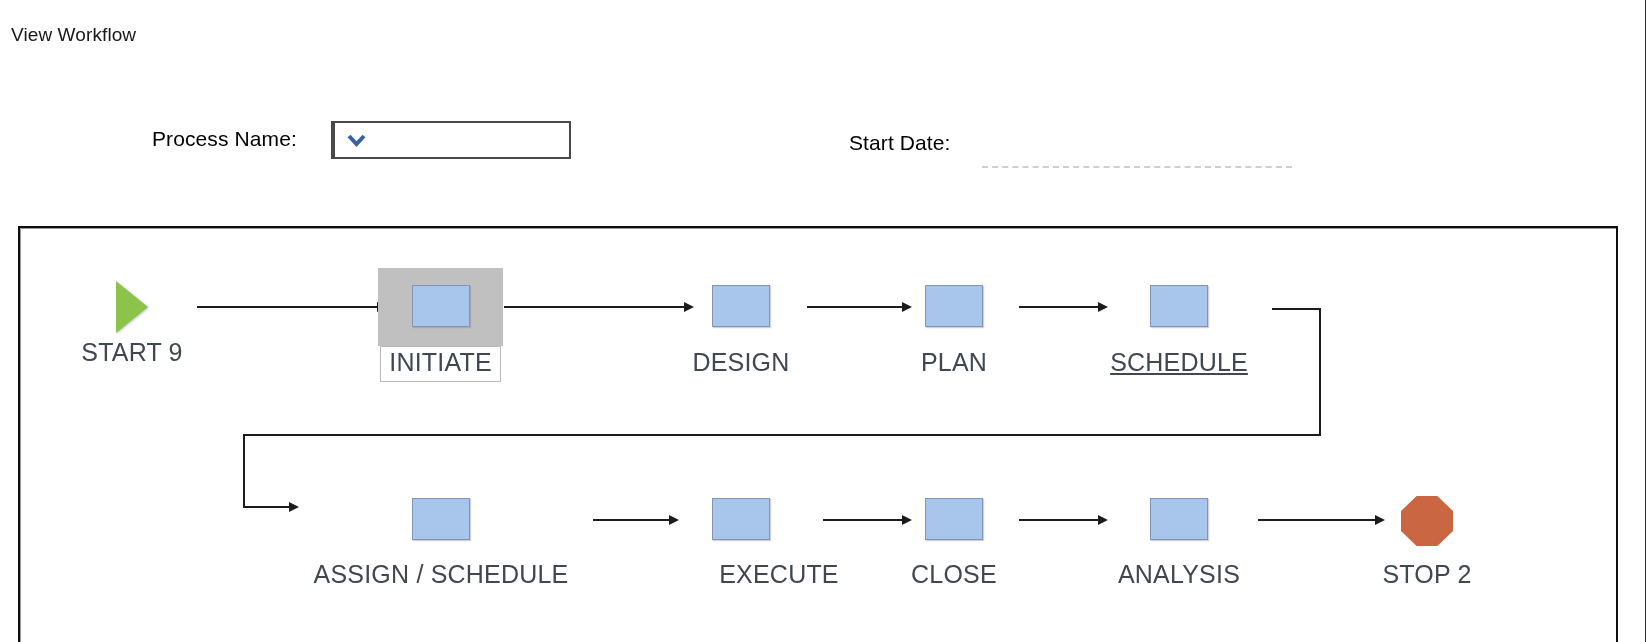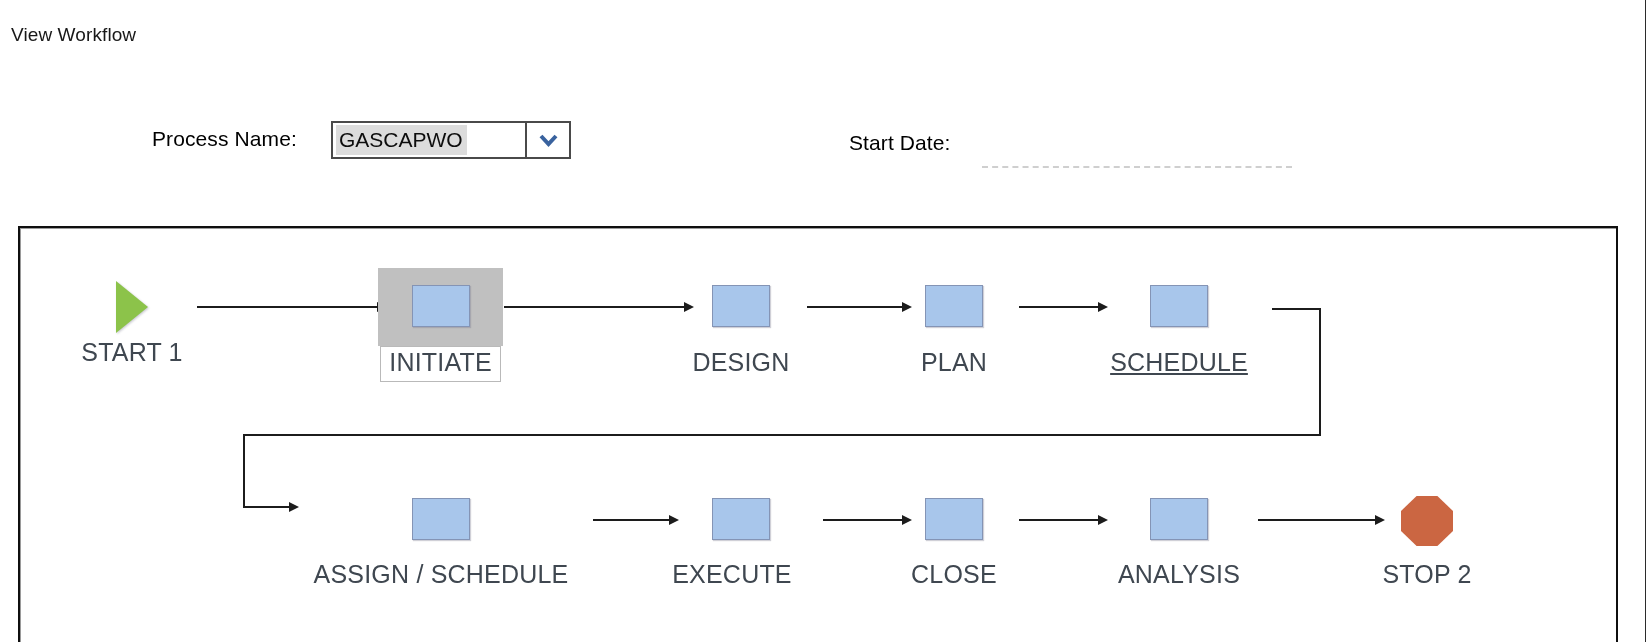--- a/index.html
+++ b/index.html
@@ -206,41 +206,38 @@
 </head>
 <body>
 
 <div class="page-title">View Workflow</div>
 
 <div class="form-row">
 
   <div class="field-label label-process">Process Name:</div>
 
   <div class="select-wrap">
-    <div class="select-value-cell">
-      <span class="select-value">GASCAPWO</span>
-    </div>
     <div class="select-arrow-cell">
       <svg class="chev" viewBox="0 0 19 13">
         <path d="M2 2 L9.5 10 L17 2" fill="none" stroke="#39629e" stroke-width="4" stroke-linecap="butt" stroke-linejoin="miter"></path>
       </svg>
     </div>
   </div>
 
   <div class="field-label label-startdate">Start Date:</div>
 
   <div class="startdate-underline"></div>
 </div>
 
 <div class="diagram-frame">
   <div class="canvas">
 
     <div class="node">
       <div class="start-triangle" style="left:96px; top:53px;"></div>
-      <div class="node-label" style="left:32px; top:110px; width:160px;">START 1</div>
+      <div class="node-label" style="left:32px; top:110px; width:160px;">START 9</div>
     </div>
 
     <div class="conn-line conn-h" style="left:177px; top:78px; width:182px;"></div>
     <div class="arrowhead" style="left:357px; top:74px;"></div>
 
     <div class="node">
       <div class="selection-box" style="left:358px; top:40px; width:125px; height:78px;"></div>
       <div class="node-shape-box" style="left:392px; top:57px; width:58px; height:42px;"></div>
       <div class="selection-label-strip" style="left:360px; top:118px; width:121px; height:36px;"></div>
       <div class="node-label" style="left:358px; top:120px; width:125px;">INITIATE</div>
@@ -280,21 +277,21 @@
     <div class="node">
       <div class="node-shape-box" style="left:392px; top:270px; width:58px; height:42px;"></div>
       <div class="node-label" style="left:276px; top:332px; width:290px;">ASSIGN / SCHEDULE</div>
     </div>
 
     <div class="conn-line conn-h" style="left:573px; top:291px; width:78px;"></div>
     <div class="arrowhead" style="left:649px; top:287px;"></div>
 
     <div class="node">
       <div class="node-shape-box" style="left:692px; top:270px; width:58px; height:42px;"></div>
-      <div class="node-label" style="left:634px; top:332px; width:156px;">EXECUTE</div>
+      <div class="node-label" style="left:681px; top:332px; width:156px;">EXECUTE</div>
     </div>
 
     <div class="conn-line conn-h" style="left:803px; top:291px; width:81px;"></div>
     <div class="arrowhead" style="left:882px; top:287px;"></div>
 
     <div class="node">
       <div class="node-shape-box" style="left:905px; top:270px; width:58px; height:42px;"></div>
       <div class="node-label" style="left:864px; top:332px; width:140px;">CLOSE</div>
     </div>
 

